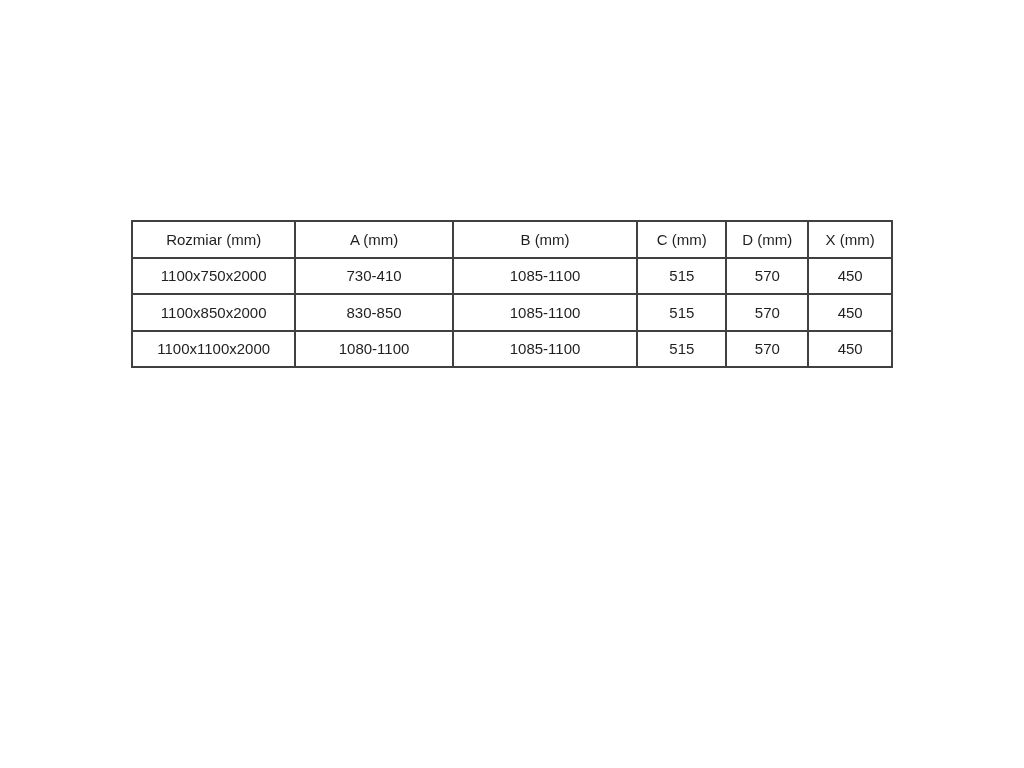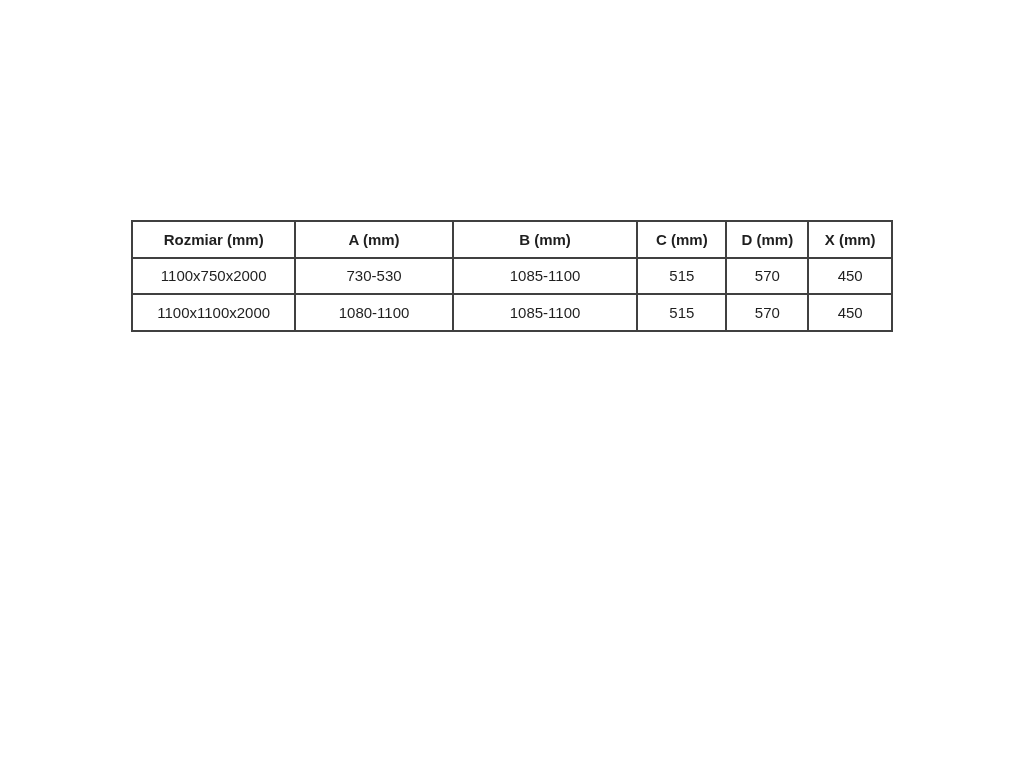--- a/index.html
+++ b/index.html
@@ -37,21 +37,21 @@
   table.spec-table td {
     border: 2px solid #404040;
     height: 34.5px;
     padding: 0;
     text-align: center;
     vertical-align: middle;
     white-space: nowrap;
     overflow: hidden;
   }
   table.spec-table th {
-    font-weight: bold;
+    font-weight: normal;
     margin-top: 31px;
   }
   col.c-rozmiar { width: 21.5%; }
   col.c-a       { width: 20.7%; }
   col.c-b       { width: 24.3%; }
   col.c-c       { width: 11.7%; }
   col.c-d       { width: 10.8%; }
   col.c-x       { width: 11.0%; }
 </style>
 </head>
@@ -73,21 +73,29 @@
         <th>A (mm)</th>
         <th>B (mm)</th>
         <th>C (mm)</th>
         <th>D (mm)</th>
         <th>X (mm)</th>
       </tr>
     </thead>
     <tbody>
         <tr>
           <td>1100x750x2000</td>
-          <td>730-530</td>
+          <td>730-410</td>
+          <td>1085-1100</td>
+          <td>515</td>
+          <td>570</td>
+          <td>450</td>
+        </tr>
+        <tr>
+          <td>1100x850x2000</td>
+          <td>830-850</td>
           <td>1085-1100</td>
           <td>515</td>
           <td>570</td>
           <td>450</td>
         </tr>
         <tr>
           <td>1100x1100x2000</td>
           <td>1080-1100</td>
           <td>1085-1100</td>
           <td>515</td>

